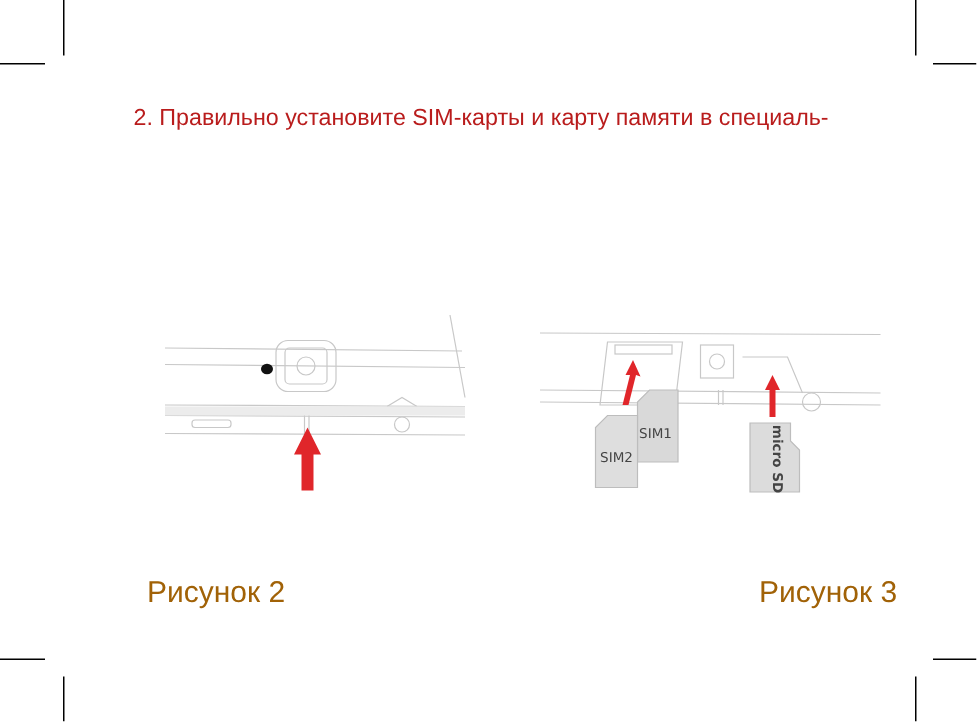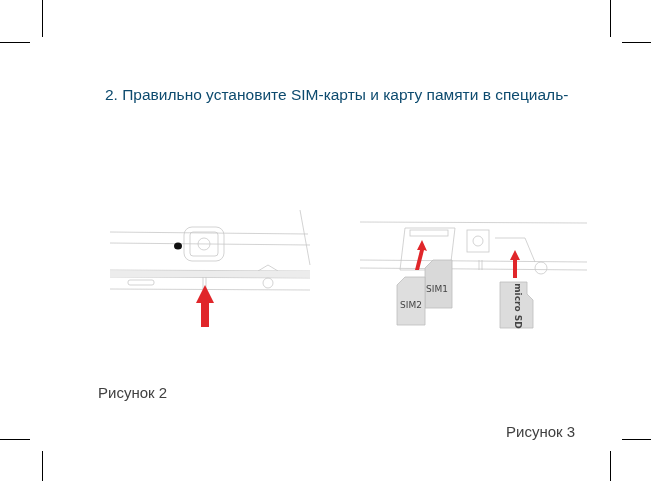--- a/index.html
+++ b/index.html
@@ -1,19 +1,19 @@
 <!DOCTYPE html>
 <html><head>
 <meta charset="utf-8">
 <style>
   html, body { margin:0; padding:0; background:#ffffff; }
   body { width:651px; height:481px; position:relative; overflow:hidden; font-family:"Liberation Sans", sans-serif; }
   .crop { position:absolute; background:#000; }
-  .para { position:absolute; left:89px; top:69px; width:500px; font-size:15.5px; line-height:19px; color:#0c4a6e; margin:16px; }
-  .caption { position:absolute; top:384px; font-size:15px; color:#404040; }
+  .para { position:absolute; left:89px; top:69px; width:500px; font-size:15.5px; line-height:19px; color:#b91c1c; margin:0; }
+  .caption { position:absolute; top:384px; font-size:20px; color:#a16207; }
   svg { position:absolute; }
 </style>
 </head>
 <body>
 
 <div class="crop" style="left:42px;top:0;width:1px;height:37px;"></div>
 <div class="crop" style="left:0;top:42px;width:30px;height:1px;"></div>
 <div class="crop" style="left:610px;top:0;width:1px;height:37px;"></div>
 <div class="crop" style="left:622px;top:42px;width:29px;height:1px;"></div>
 <div class="crop" style="left:0;top:439px;width:30px;height:1px;"></div>
@@ -81,13 +81,13 @@
 
   <g fill="#e0262a">
     <polygon points="67,30 62,40 65,40 60,60 64,60 69,40 72,41"></polygon>
   </g>
   <g fill="#e0262a">
     <polygon points="160,40 155,50 158,50 158,68 162,68 162,50 165,50"></polygon>
   </g>
 </svg>
 
 <div class="caption" style="left:98px;">Рисунок 2</div>
-<div class="caption" style="left:506px;margin-top:39px;">Рисунок 3</div>
+<div class="caption" style="left:506px;">Рисунок 3</div>
 
 </body></html>

